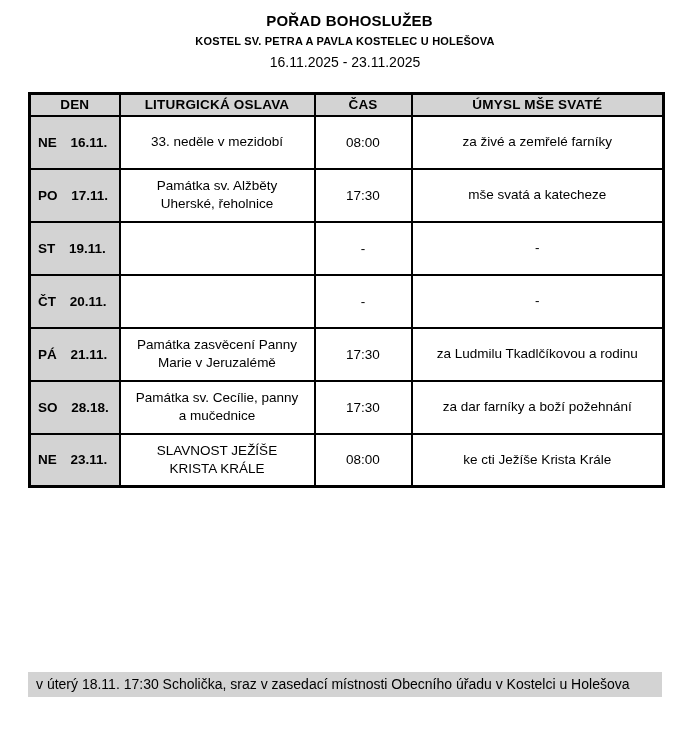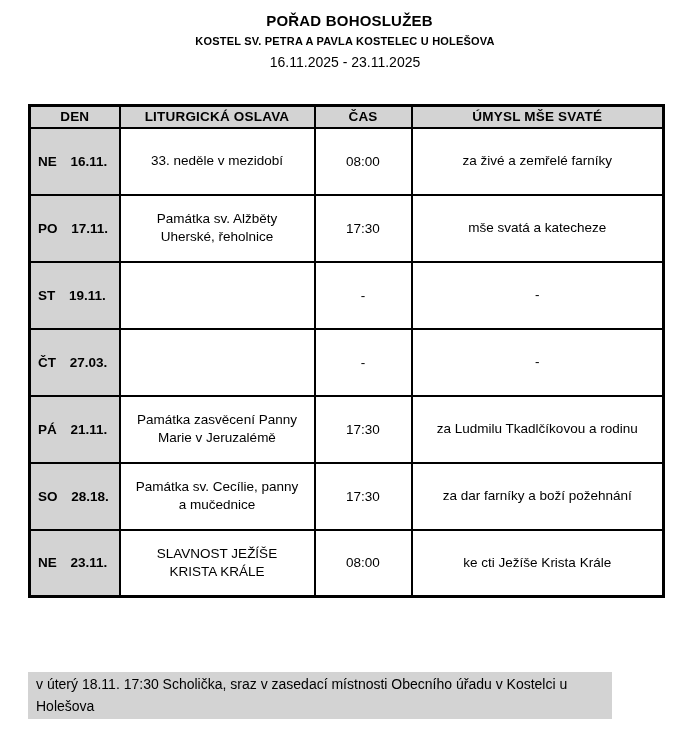--- a/index.html
+++ b/index.html
@@ -35,21 +35,21 @@
   .title-line-3 {
     font-size: 14px;
     font-weight: normal;
     line-height: 20px;
   }
 
   
   table.schedule {
     position: absolute;
     left: 28px;
-    top: 104px;
+    top: 92px;
     width: 634px;
     border-collapse: collapse;
     table-layout: fixed;
   }
   table.schedule { border: 3px solid var(--border, #000); }
   table.schedule th,
   table.schedule td {
     border: 2px solid var(--border, #000);
     font-size: 13.5px;
     vertical-align: middle;
@@ -68,21 +68,21 @@
 
   td.day-cell {
     background: var(--day-bg, #d3d3d3);
     font-weight: bold;
     padding-left: 7px;
     white-space: nowrap;
   }
   td.day-cell .day-abbr { display: inline-block; }
   td.day-cell .day-date { display: inline-block; margin-left: 10px; }
 
-  tr.body-row { height: 67px; }
+  tr.body-row { height: 53px; }
 
   td.oslava-cell {
     text-align: center;
     white-space: pre-line;
     padding: 6px 4px;
     line-height: 18px;
   }
   td.cas-cell {
     text-align: center;
     margin-left: 32px;
@@ -91,21 +91,21 @@
     text-align: center;
     padding: 2px 6px;
     line-height: 18px;
   }
 
   
   .footer-note {
     position: absolute;
     left: 28px;
     top: 672px;
-    width: 584px;
+    width: 634px;
     background: var(--footer-bg, #d3d3d3);
     font-size: 14px;
     line-height: 22px;
     padding: 1px 8px 2px 8px;
   }
 </style>
 </head>
 <body>
 
 <div class="page">
@@ -156,21 +156,21 @@
           <span class="day-abbr">ST</span>
           <span class="day-date">19.11.</span>
         </td>
         <td class="oslava-cell"></td>
         <td class="cas-cell">-</td>
         <td class="umysl-cell">-</td>
       </tr>
       <tr class="body-row">
         <td class="day-cell">
           <span class="day-abbr">ČT</span>
-          <span class="day-date">27.03.</span>
+          <span class="day-date">20.11.</span>
         </td>
         <td class="oslava-cell"></td>
         <td class="cas-cell">-</td>
         <td class="umysl-cell">-</td>
       </tr>
       <tr class="body-row">
         <td class="day-cell">
           <span class="day-abbr">PÁ</span>
           <span class="day-date">21.11.</span>
         </td>

